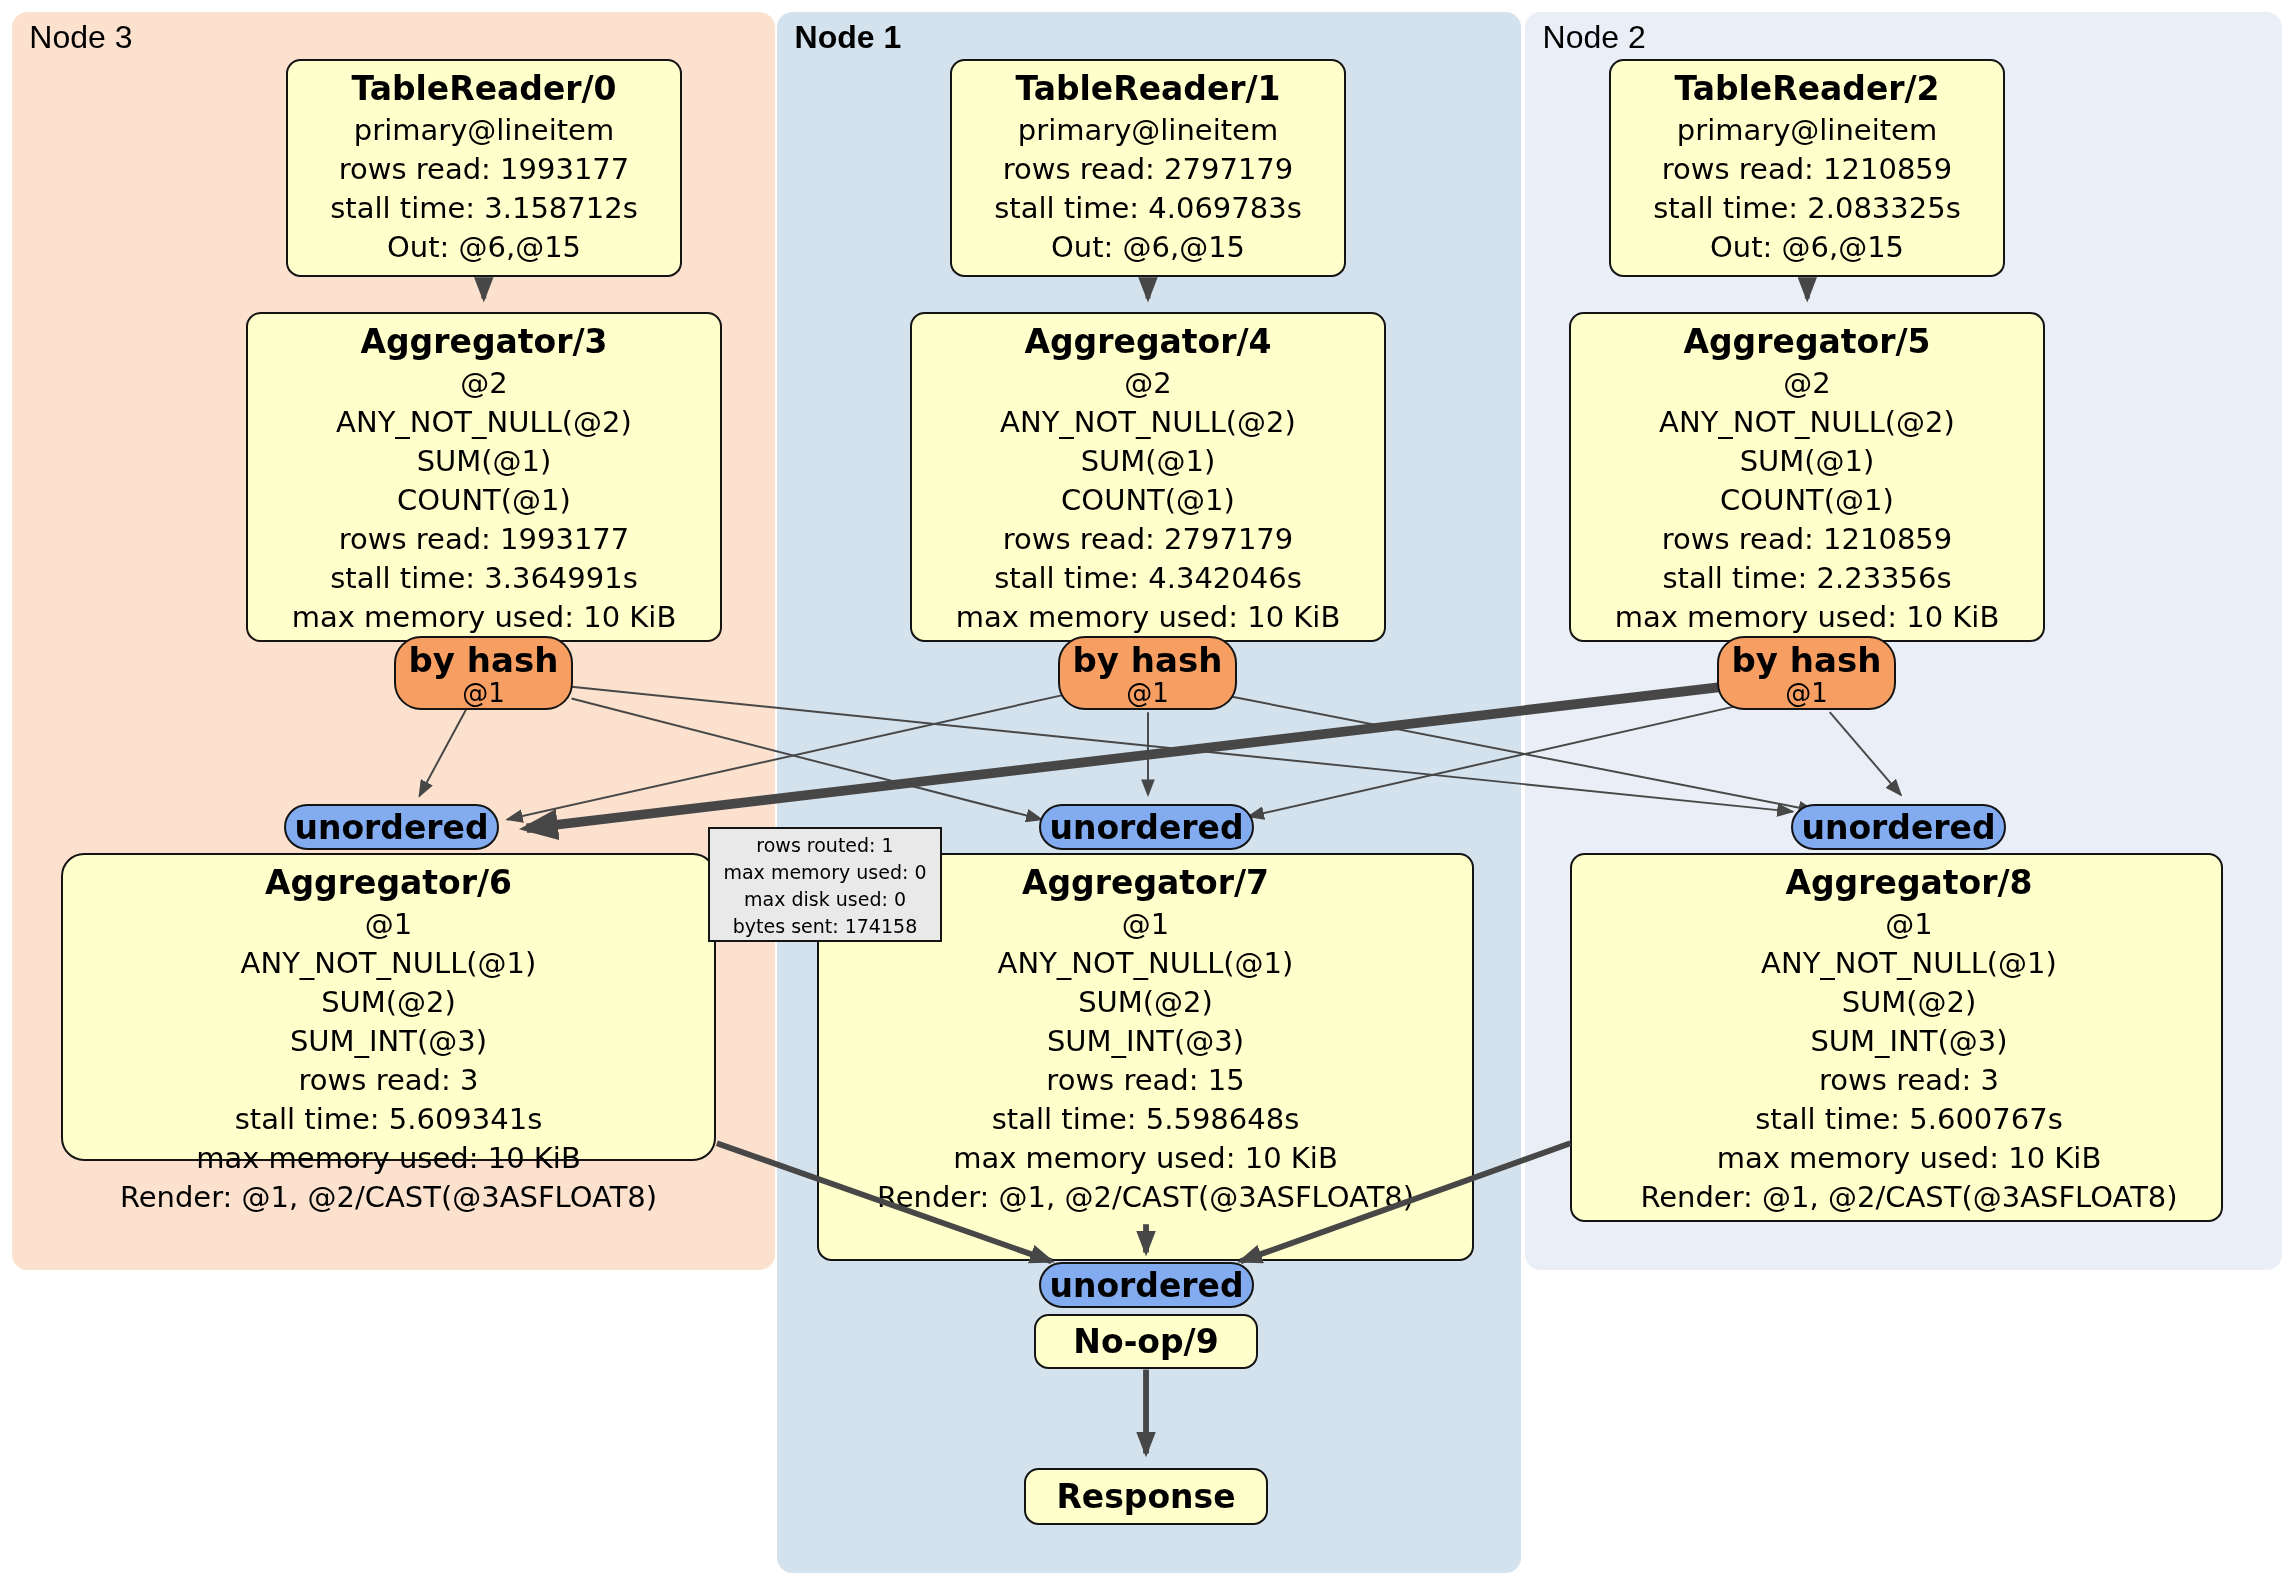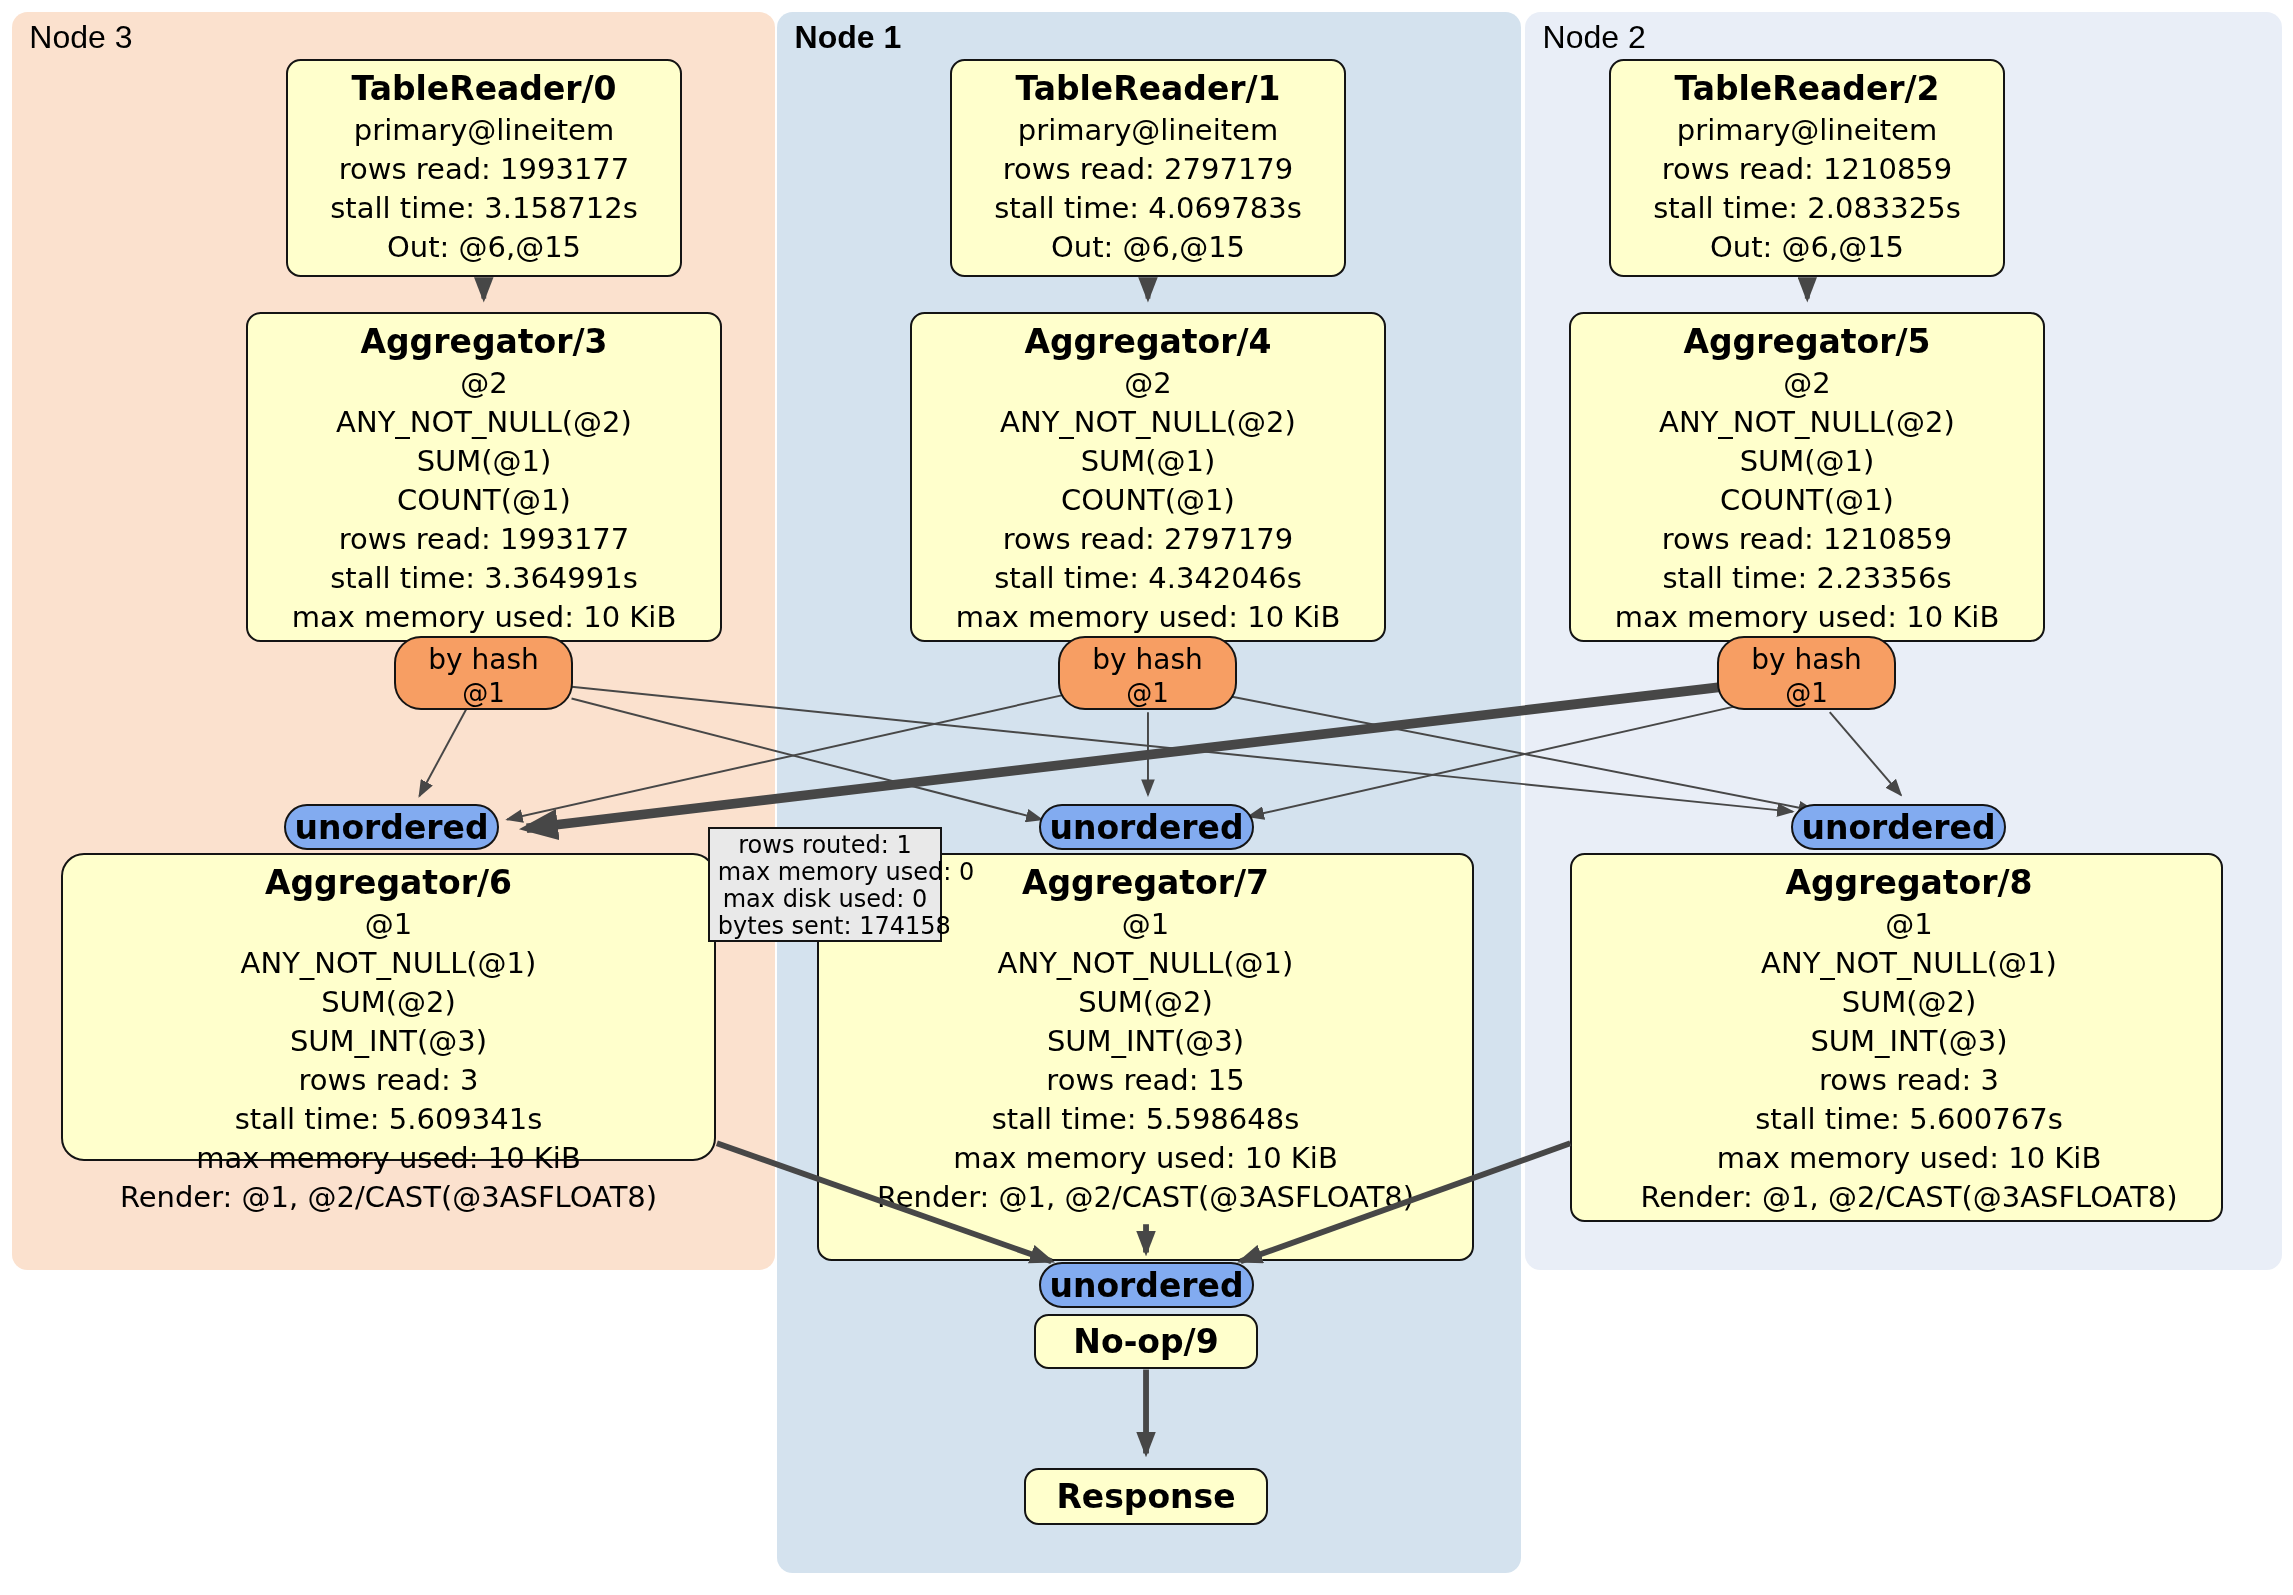--- a/index.html
+++ b/index.html
@@ -10,30 +10,30 @@
   .panel-label { position:absolute; font-size:32px; line-height:33px;
                  font-family:"Liberation Sans", sans-serif; color:#000; }
 
   .box { position:absolute; background:var(--box-bg,#ffffcc); border:2.9px solid #141414;
          border-radius:14.6px; text-align:center; box-sizing:border-box; padding-top:4.9px; }
   .box-title { font-size:33px; font-weight:bold; line-height:45px; white-space:nowrap; }
   .box-line  { font-size:29px; line-height:39px; white-space:nowrap; }
 
   .router { position:absolute; background:var(--router-bg,#f79e63); border:2.9px solid #141414;
             border-radius:27px; text-align:center; box-sizing:border-box; }
-  .router-title { font-size:28px; font-weight:normal; line-height:38px; margin-top:2.9px; }
+  .router-title { font-size:34px; font-weight:bold; line-height:38px; margin-top:2.9px; }
   .router-sub   { font-size:26px; line-height:29px; }
 
   .sync { position:absolute; background:var(--sync-bg,#82abf0); border:2.9px solid #141414;
           border-radius:974px; box-sizing:border-box; display:flex; align-items:center;
           justify-content:center; font-size:33px; font-weight:bold; }
 
   .tooltip { position:absolute; background:var(--tooltip-bg,#e9e9e9); border:2px solid #141414;
              box-sizing:border-box; text-align:center; padding:2.9px 7.8px; }
-  .tooltip .box-line { font-size:24px; line-height:27px; }
+  .tooltip .box-line { font-size:19px; line-height:27px; }
 
   .edges { position:absolute; left:0; top:0; pointer-events:none; }
 </style>
 </head>
 <body>
 
 <div class="stage">
 
   <div class="panel" style="left:11.7px;top:11.7px;width:763px;height:1258px;background:var(--node3-bg);">
     <div class="panel-label" style="left:17.6px;top:9.8px;">Node 3</div>

